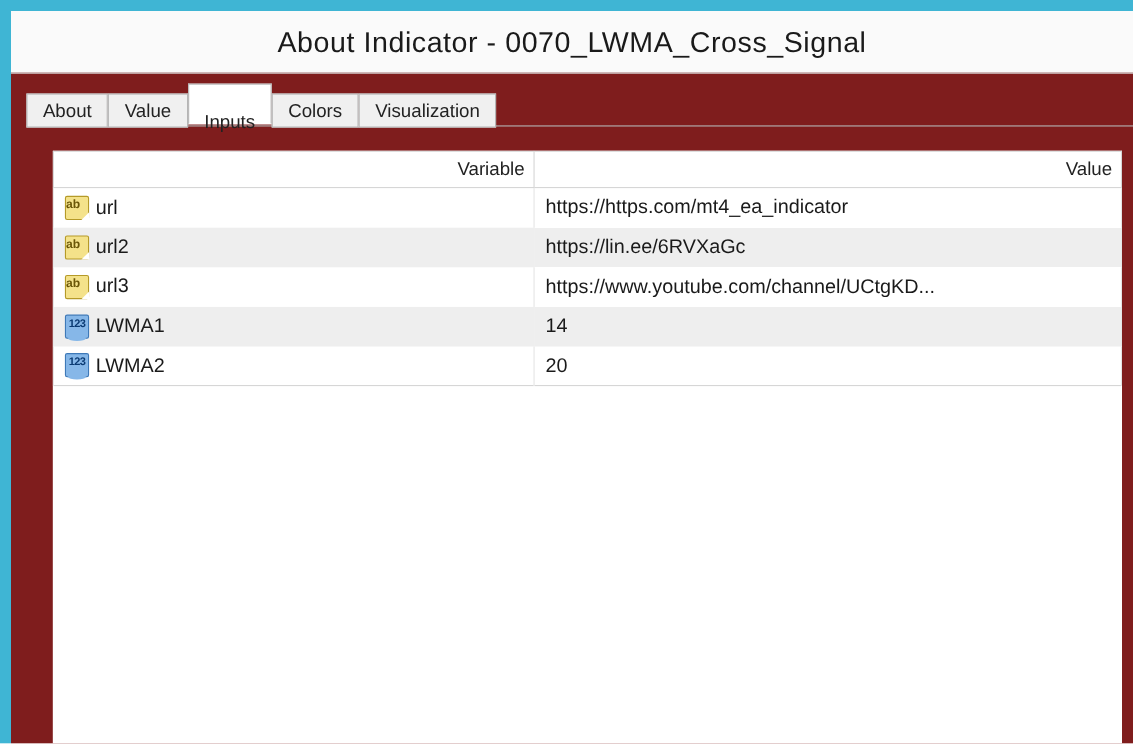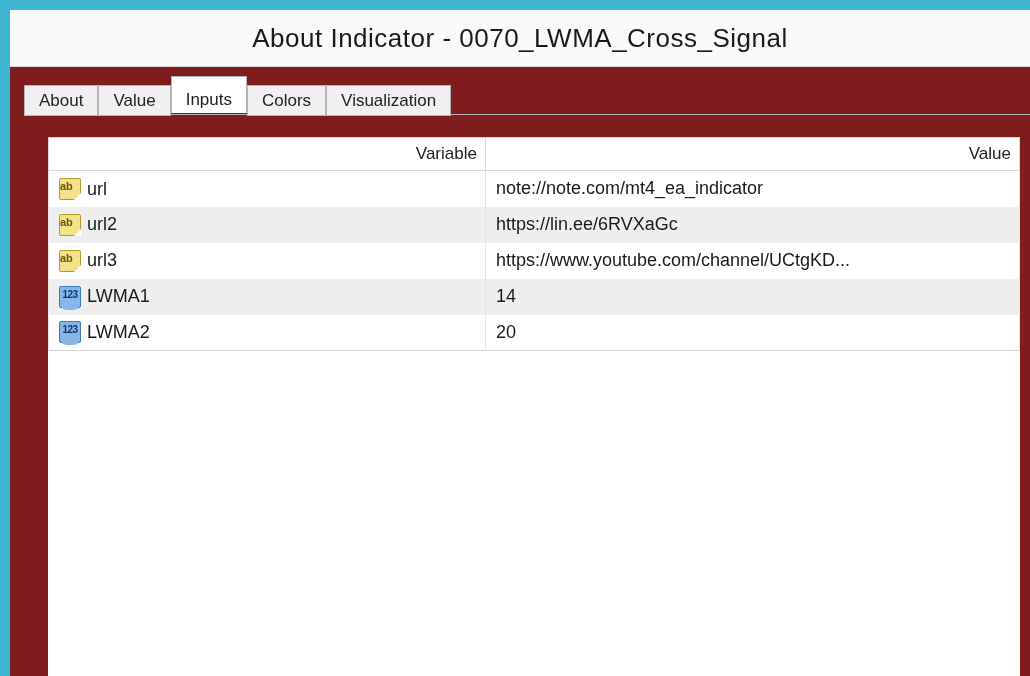--- a/index.html
+++ b/index.html
@@ -57,21 +57,21 @@
     position: relative;
     top: 1px;
     cursor: default;
   }
   .tab.active {
     background: #fff;
     border-bottom: 1px solid #fff;
     z-index: 3;
     height: 37px;
     top: -2px;
-    padding-top: 13px;
+    padding-top: 24px;
   }
   .tabline {
     position: absolute;
     left: 14px; right: 0;
     top: 47px;
     border-top: 1px solid #b5b5b5;
     z-index: 1;
   }
   .panel {
     position: absolute;
@@ -192,21 +192,21 @@
       <table class="grid">
         <thead>
           <tr>
             <th class="varcell">Variable</th>
             <th class="valcell">Value</th>
           </tr>
         </thead>
         <tbody id="grid-body">
             <tr>
               <td class="varcell"><span class="icon-ab"><span class="txt">ab</span><span class="fold"></span></span><span class="varname">url</span></td>
-              <td class="valcell">note://note.com/mt4_ea_indicator</td>
+              <td class="valcell">https://https.com/mt4_ea_indicator</td>
             </tr>
             <tr class="alt">
               <td class="varcell"><span class="icon-ab"><span class="txt">ab</span><span class="fold"></span></span><span class="varname">url2</span></td>
               <td class="valcell">https://lin.ee/6RVXaGc</td>
             </tr>
             <tr>
               <td class="varcell"><span class="icon-ab"><span class="txt">ab</span><span class="fold"></span></span><span class="varname">url3</span></td>
               <td class="valcell">https://www.youtube.com/channel/UCtgKD...</td>
             </tr>
             <tr class="alt">

